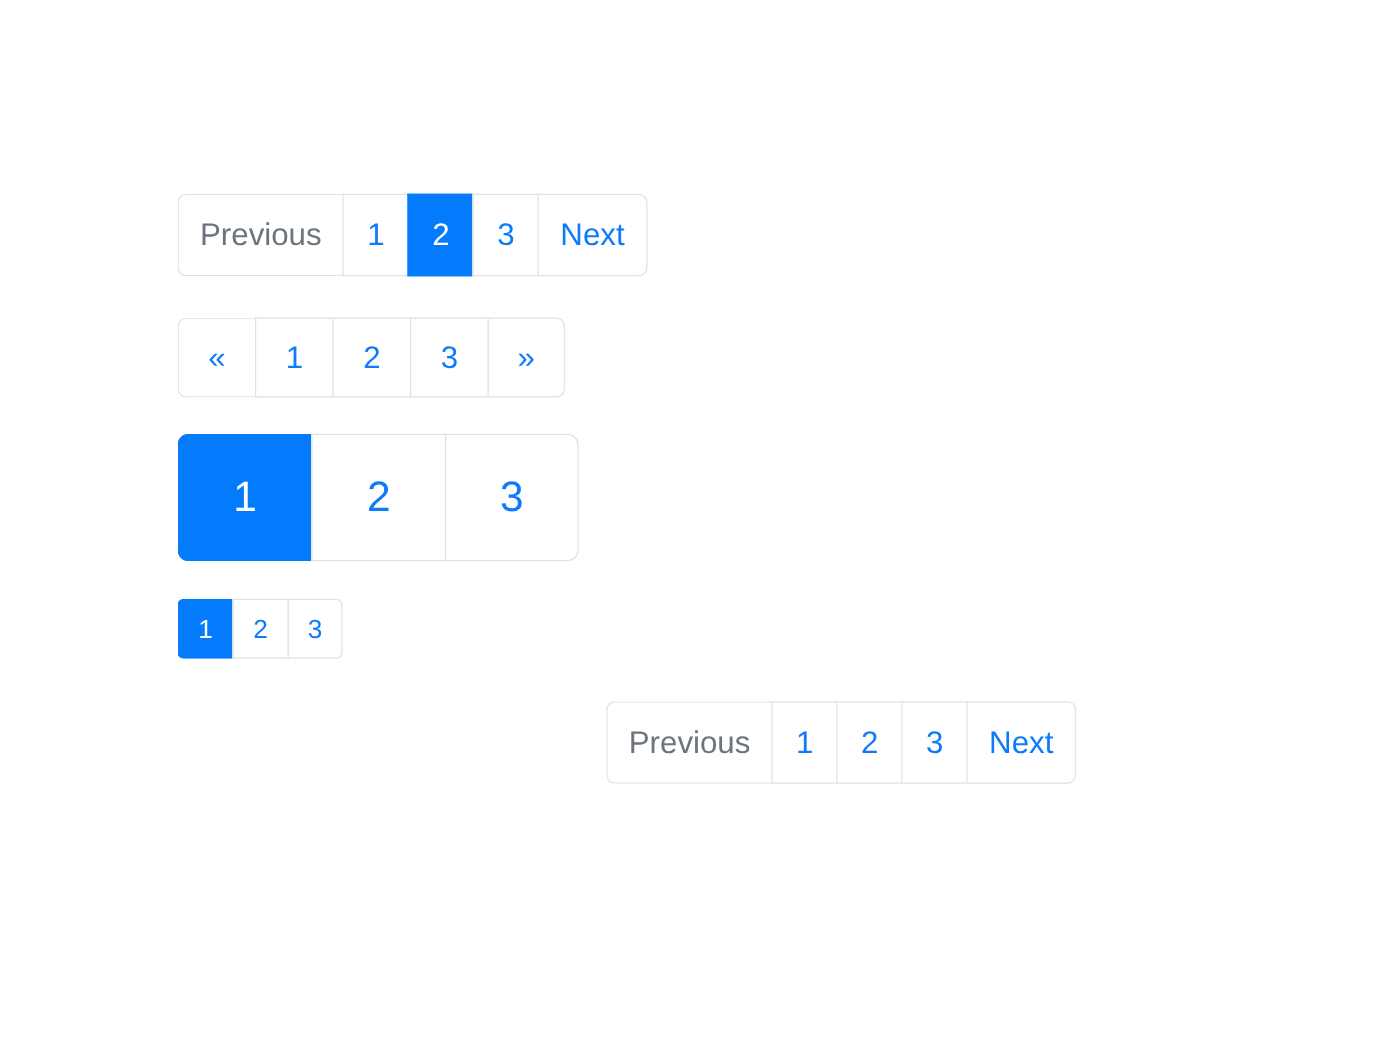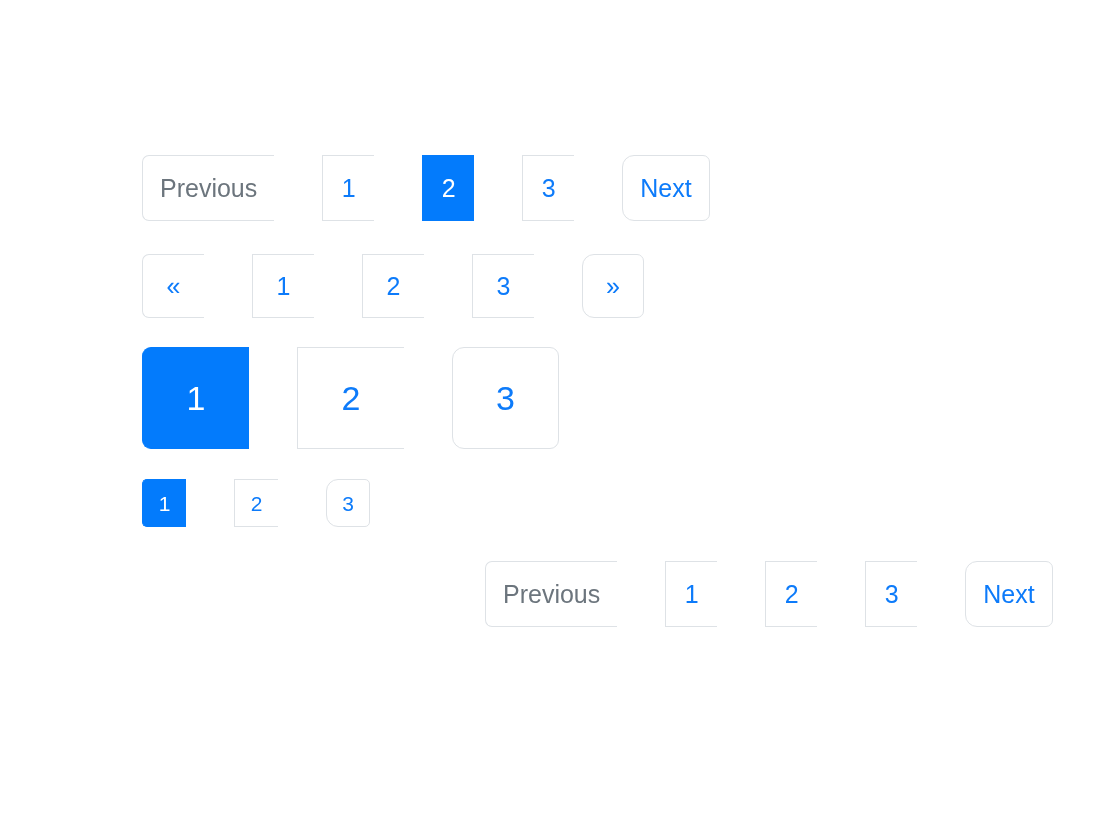--- a/index.html
+++ b/index.html
@@ -21,21 +21,20 @@
     height: 834px;
     box-sizing: border-box;
   }
 
   
   .pagination {
     display: inline-flex;
     list-style: none;
     margin: 0;
     padding: 0;
-    gap: 48px;
   }
 
   .page-item {
     display: block;
   }
 
   .page-link {
     display: flex;
     align-items: center;
     justify-content: center;
@@ -46,21 +45,20 @@
     color: #0d7bfa;
     text-decoration: none;
     white-space: nowrap;
     line-height: 1;
     cursor: pointer;
     user-select: none;
   }
 
   .page-item:last-child .page-link {
     border-right-width: 1px;
-    border-radius: 12px;
   }
 
   .page-item.active .page-link {
     background: #037bfc;
     border-color: #037bfc;
     color: #ffffff;
   }
 
   .page-item.disabled .page-link {
     color: #6c757d;

